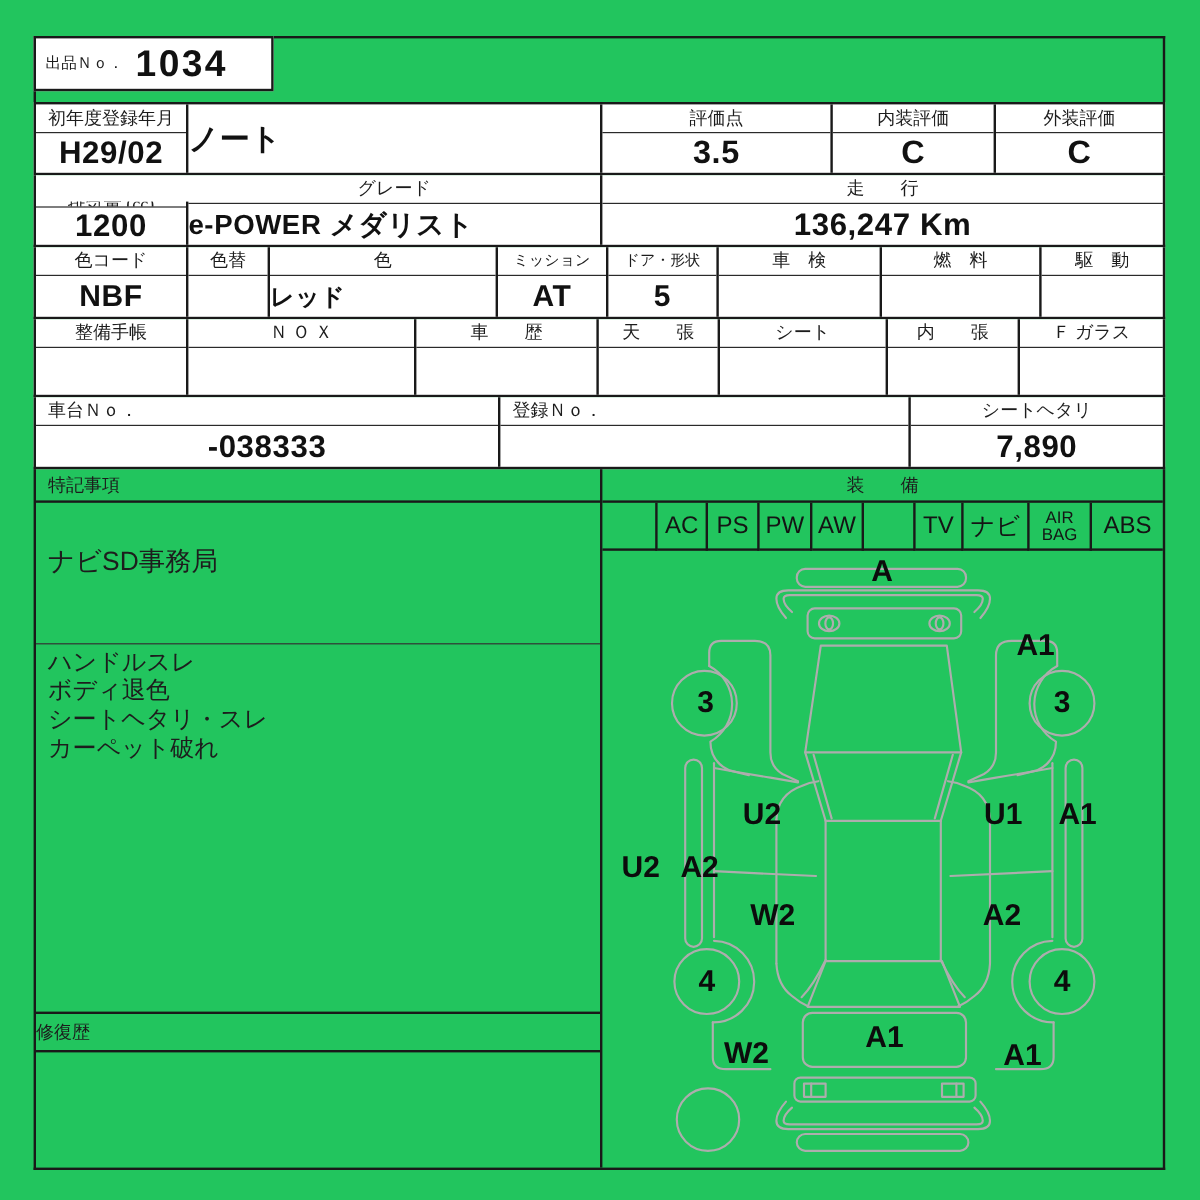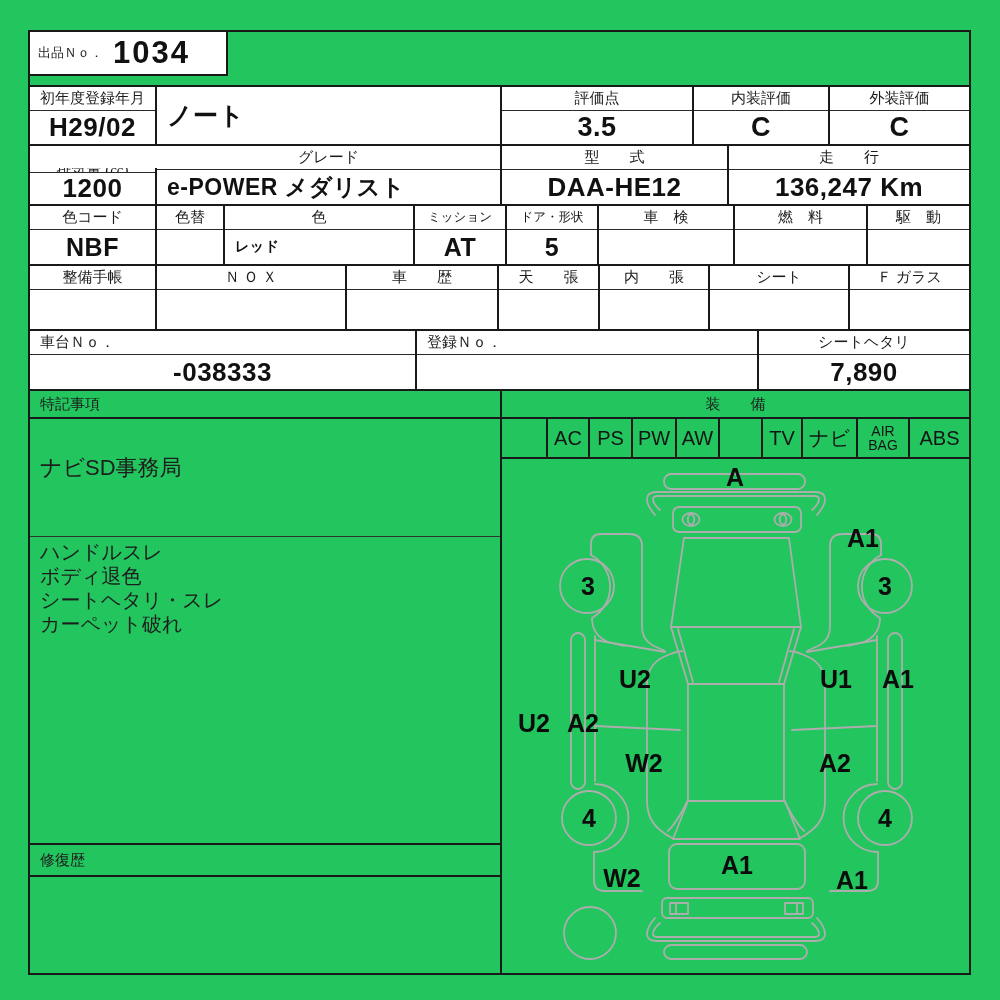--- a/index.html
+++ b/index.html
@@ -27,40 +27,40 @@
     display:flex; flex-direction:column; min-width:0; }
   .col:last-child { border-right:none; flex:1; }
   .hd { height:24px; box-sizing:border-box; border-bottom:1px solid #2a2a2a;
     display:flex; align-items:center; justify-content:center;
     font-family:"Liberation Serif","DejaVu Serif",serif; font-size:15px;
     color:#1c1c1c; white-space:pre; overflow:hidden; }
   .hd.hleft { justify-content:flex-start; padding-left:10px; }
   .hd.hsm { font-size:12.5px; }
   .val { flex:1; display:flex; align-items:center; justify-content:center;
     font-weight:bold; font-size:25px; letter-spacing:0.5px; white-space:pre; }
-  .val.vleft { justify-content:flex-start; padding-left:10px; }
-  .val.v20 { font-size:14px; }
+  .val.vleft { justify-content:flex-start; }
+  .val.v20 { font-size:20px; }
 
   
   #main { left:28px; top:391px; width:943px; height:584px;
     border:2px solid #191919; border-top:none; display:flex; }
   #left-col { width:472px; box-sizing:border-box; border-right:2px solid #191919;
     display:flex; flex-direction:column; }
   #right-col { flex:1; display:flex; flex-direction:column; }
 
   .sec-hd { box-sizing:border-box; height:28px; border-bottom:2px solid #191919;
     display:flex; align-items:center; padding-left:10px;
     font-family:"Liberation Serif","DejaVu Serif",serif; font-size:15px; color:#1c1c1c;
     white-space:pre; }
   #notes-office { box-sizing:border-box; height:118px; border-bottom:1px solid #333;
     padding:34px 0 0 10px; font-size:22px; color:#1d1d1d; }
   #notes-list { box-sizing:border-box; height:308px; border-bottom:2px solid #191919;
     padding:3px 0 0 10px; font-size:20px; line-height:24px; color:#1d1d1d; }
   #repair-hd { box-sizing:border-box; height:32px; border-bottom:2px solid #191919;
-    display:flex; align-items:center; padding-left:10px;
+    display:flex; align-items:center; 
     font-family:"Liberation Serif","DejaVu Serif",serif; font-size:15px; color:#1c1c1c; }
   #repair-empty { flex:1; }
 
   #equip-hd { box-sizing:border-box; height:28px; border-bottom:2px solid #191919;
     display:flex; align-items:center; justify-content:center;
     font-family:"Liberation Serif","DejaVu Serif",serif; font-size:15px; color:#1c1c1c;
     white-space:pre; }
   #equip-cells { box-sizing:border-box; height:40px; display:flex; }
   .eq { box-sizing:border-box; border-right:2px solid #191919; border-bottom:2px solid #191919;
     display:flex; align-items:center; justify-content:center; text-align:center;
@@ -111,24 +111,20 @@
 
   <div class="row" style="top:146px;height:60px;">
     <div class="col" style="width:127px;margin-top:22px;">
       <div class="hd">排気量 (cc)</div>
       <div class="val" style="font-size:26px;">1200</div>
     </div>
     <div class="col" style="width:345px;">
       <div class="hd">グレード</div>
       <div class="val vleft" style="font-size:23px;">e-POWER メダリスト</div>
     </div>
-    <div class="col" style="width:227px;">
-      <div class="hd">型　　式</div>
-      <div class="val" style="font-size:26px;">DAA-HE12</div>
-    </div>
     <div class="col">
       <div class="hd">走　　行</div>
       <div class="val" style="font-size:26px;">136,247 Km</div>
     </div>
   </div>
 
   <div class="row" style="top:206px;height:60px;">
     <div class="col" style="width:127px;">
       <div class="hd">色コード</div>
       <div class="val">NBF</div>
@@ -173,26 +169,26 @@
       <div class="val"></div>
     </div>
     <div class="col" style="width:152px;">
       <div class="hd">車　　歴</div>
       <div class="val"></div>
     </div>
     <div class="col" style="width:101px;">
       <div class="hd">天　　張</div>
       <div class="val"></div>
     </div>
+    <div class="col" style="width:140px;">
+      <div class="hd">シート</div>
+      <div class="val"></div>
+    </div>
     <div class="col" style="width:110px;">
       <div class="hd">内　　張</div>
-      <div class="val"></div>
-    </div>
-    <div class="col" style="width:140px;">
-      <div class="hd">シート</div>
       <div class="val"></div>
     </div>
     <div class="col">
       <div class="hd">Ｆ ガラス</div>
       <div class="val"></div>
     </div>
   </div>
 
   <div class="row" style="top:331px;height:60px;">
     <div class="col" style="width:387px;">

